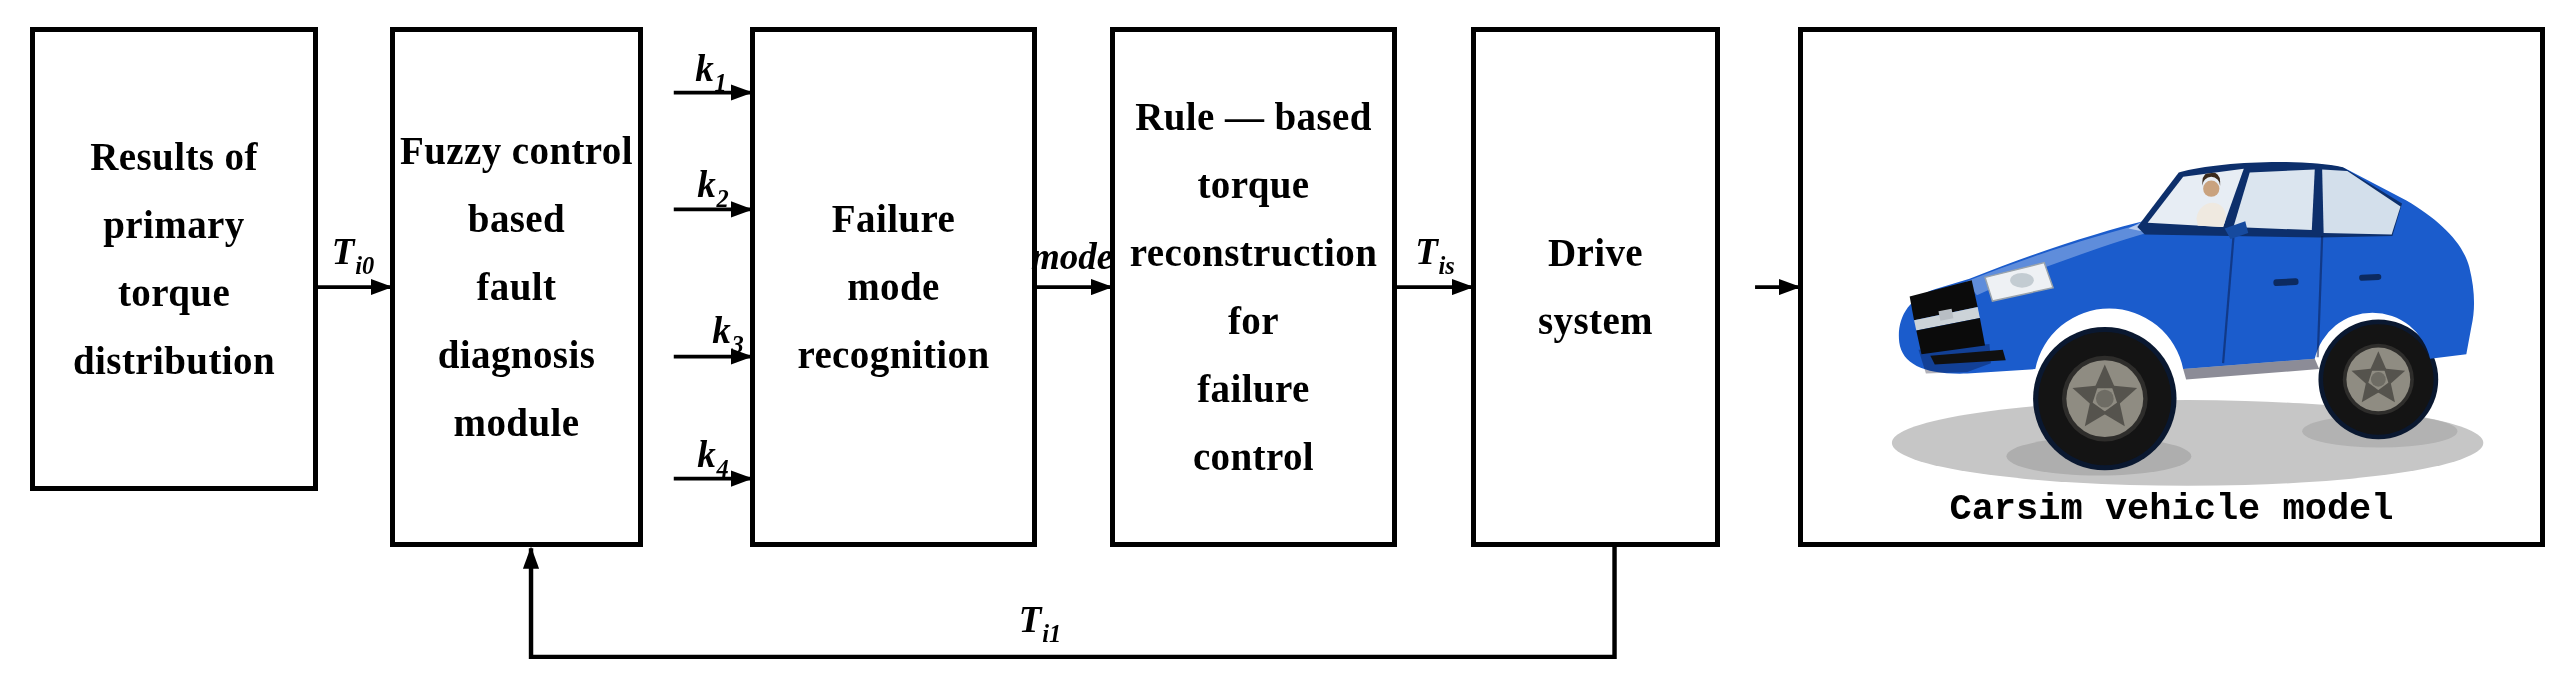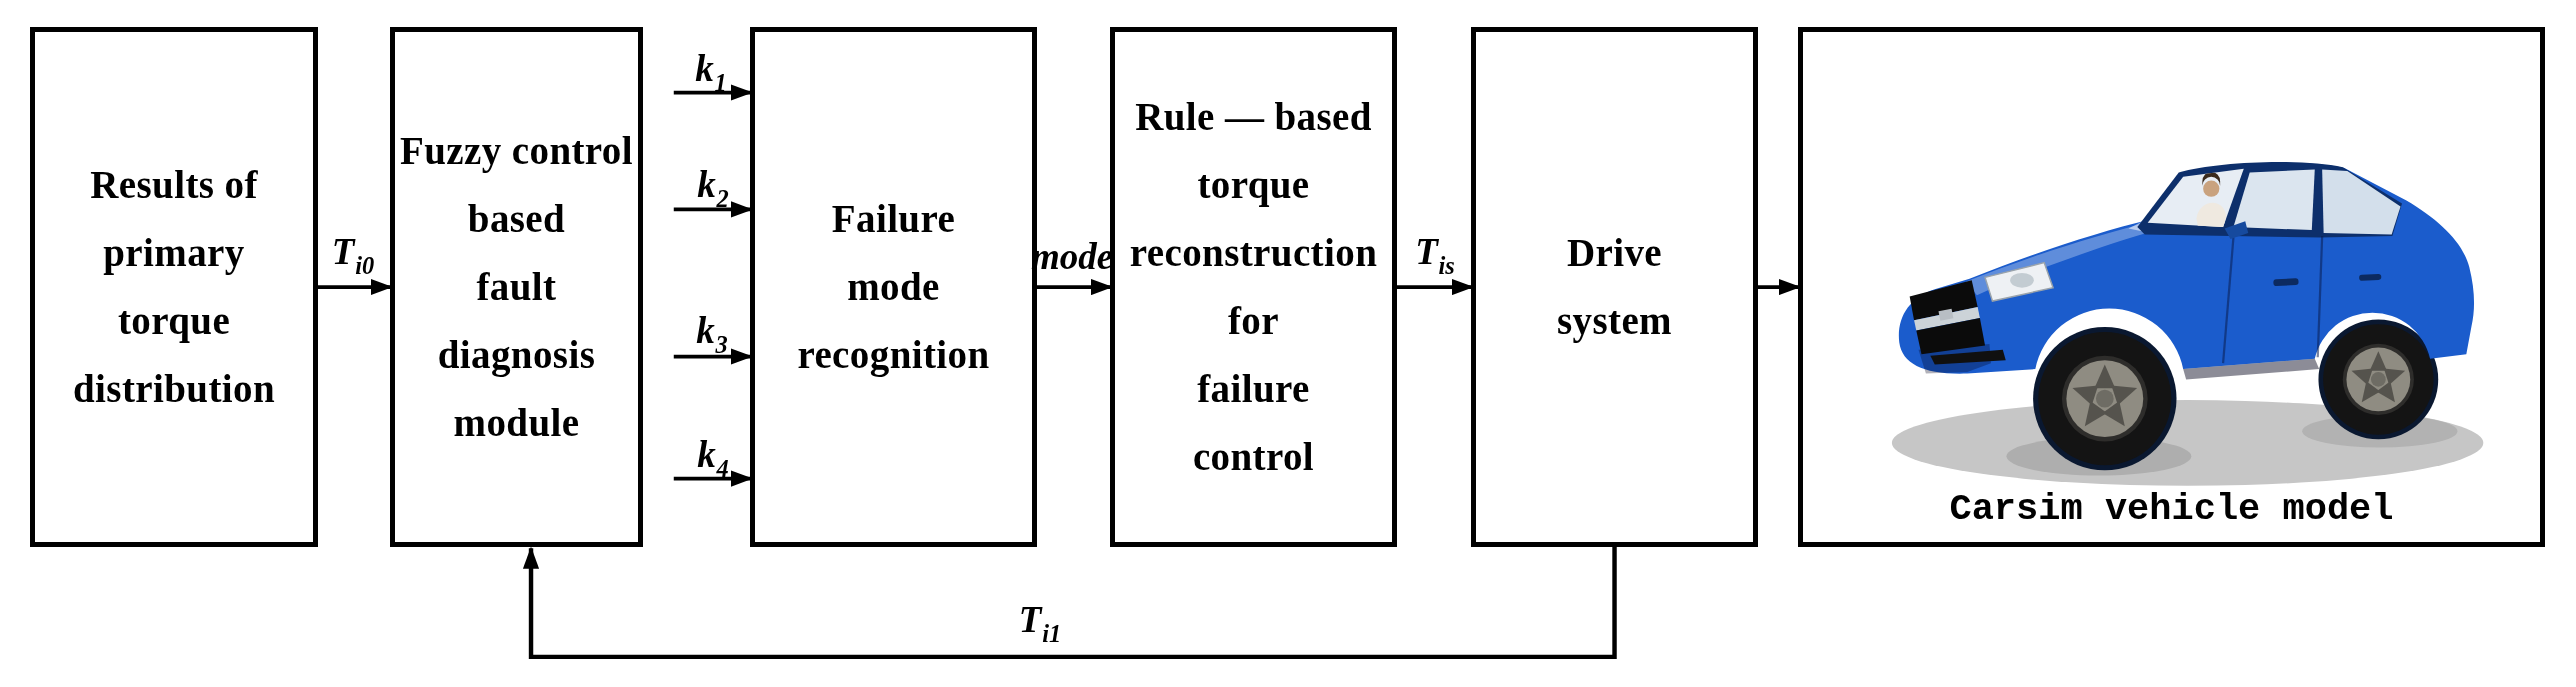--- a/index.html
+++ b/index.html
@@ -113,21 +113,21 @@
 
       <path d="M482,190 L468,360" stroke="rgba(10,30,80,0.55)" stroke-width="3" fill="none"></path>
       <path d="M602,188 L596,352" stroke="rgba(10,30,80,0.55)" stroke-width="3" fill="none"></path>
       <rect x="536" y="246" width="34" height="9" rx="4" fill="#0c2a60" transform="rotate(-3 553 250)"></rect>
       <rect x="652" y="240" width="30" height="8" rx="4" fill="#0c2a60" transform="rotate(-3 667 244)"></rect>
       <polygon points="470,178 498,168 502,184 478,192" fill="#164a9e"></polygon>
     </svg>
     <div class="caption">Carsim vehicle model</div>
   </div>
 
-<div class="box" style="left: 30px; top: 27px; width: 288px; height: 520px;">
+<div class="box" style="left: 30px; top: 27px; width: 288px; height: 464px;">
       <div class="box-text">
         <div>Results of</div>
         <div>primary</div>
         <div>torque</div>
         <div>distribution</div>
       </div>
     </div>
     <div class="box" style="left: 390px; top: 27px; width: 253px; height: 520px;">
       <div class="box-text">
         <div>Fuzzy control</div>
@@ -147,28 +147,28 @@
     <div class="box" style="left: 1110px; top: 27px; width: 287px; height: 520px;">
       <div class="box-text">
         <div>Rule — based</div>
         <div>torque</div>
         <div>reconstruction</div>
         <div>for</div>
         <div>failure</div>
         <div>control</div>
       </div>
     </div>
-    <div class="box" style="left: 1471px; top: 27px; width: 287px; height: 520px;">
+    <div class="box" style="left: 1471px; top: 27px; width: 249px; height: 520px;">
       <div class="box-text">
         <div>Drive</div>
         <div>system</div>
       </div>
     </div>
     <div class="math-label" style="left: 353px; top: 255px;"><span class="m">T</span><span class="s">i0</span></div>
     <div class="math-label" style="left: 711px; top: 72px;"><span class="m">k</span><span class="s">1</span></div>
     <div class="math-label" style="left: 713px; top: 188px; text-align: right;"><span class="m">k</span><span class="s">2</span></div>
-    <div class="math-label" style="left: 712px; top: 334px; font-style: italic;"><span class="m">k</span><span class="s">3</span></div>
+    <div class="math-label" style="left: 728px; top: 334px; font-style: italic;"><span class="m">k</span><span class="s">3</span></div>
     <div class="math-label" style="left: 713px; top: 458px;"><span class="m">k</span><span class="s">4</span></div>
     <div class="math-label" style="left: 1072px; top: 256px;"><span class="m">mode</span></div>
     <div class="math-label" style="left: 1435px; top: 255px;"><span class="m">T</span><span class="s">is</span></div>
     <div class="math-label" style="left: 1040px; top: 623px;"><span class="m">T</span><span class="s">i1</span></div>
   </div>
 
 
 </body></html>

